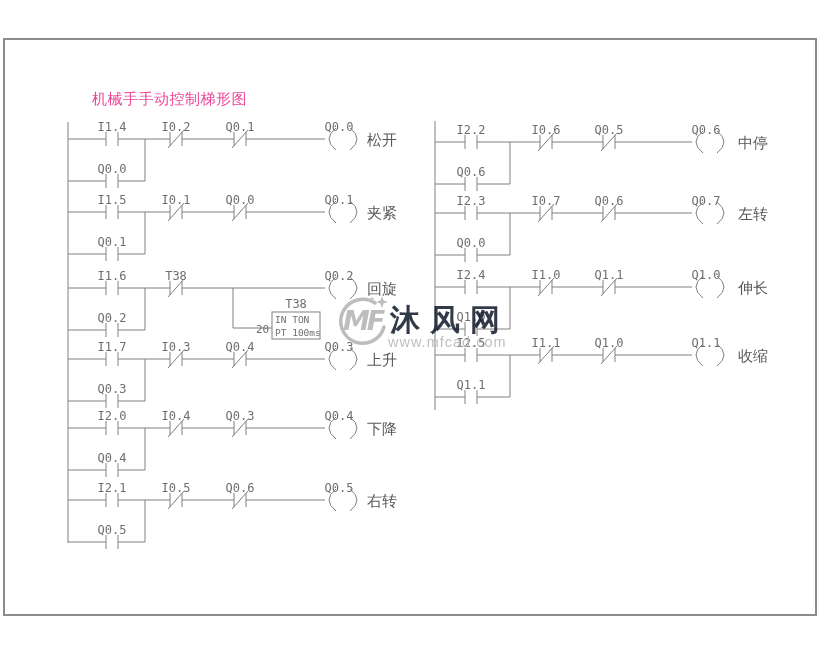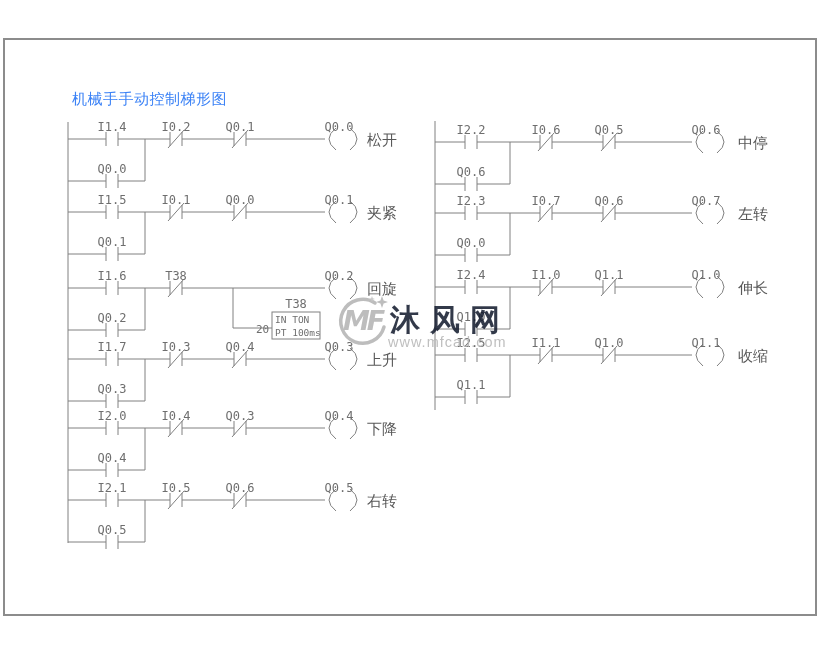--- a/index.html
+++ b/index.html
@@ -1,20 +1,20 @@
 <!DOCTYPE html>
 <html><head>
 <meta charset="utf-8">
 <style>
   html,body{margin:0;padding:0;background:#ffffff;}
   .canvas{position:relative;width:820px;height:656px;background:#ffffff;overflow:hidden;
           font-family:"Liberation Sans","DejaVu Sans",sans-serif;}
   .sheet-border{position:absolute;left:3px;top:38px;width:810px;height:574px;
                 border:2px solid #8c8c8c;background:#ffffff;}
-  .title{position:absolute;left:72px;top:90px;font-size:15px;color:#3b82f6;letter-spacing:0.5px;}
+  .title{position:absolute;left:92px;top:90px;font-size:15px;color:#ec4899;letter-spacing:0.5px;}
   svg.ladder{position:absolute;left:0;top:0;}
   text.lbl{font-family:"DejaVu Sans Mono","Liberation Mono",monospace;font-size:12px;fill:#6e6e6e;}
   text.act{font-family:"Liberation Sans","DejaVu Sans",sans-serif;font-size:15px;fill:#585858;}
   text.tbox{font-family:"DejaVu Sans Mono","Liberation Mono",monospace;font-size:9.5px;fill:#6e6e6e;}
   text.tpre{font-family:"DejaVu Sans Mono","Liberation Mono",monospace;font-size:11px;fill:#6e6e6e;}
   
   .watermark{position:absolute;left:336px;top:292px;width:190px;height:64px;opacity:0.85;pointer-events:none;}
   .wm-logo{position:absolute;left:0;top:2px;}
   .wm-mf{font-family:"DejaVu Sans","Liberation Sans",sans-serif;font-style:italic;font-weight:bold;
          font-size:27px;fill:#b2b2b2;letter-spacing:-3px;}

